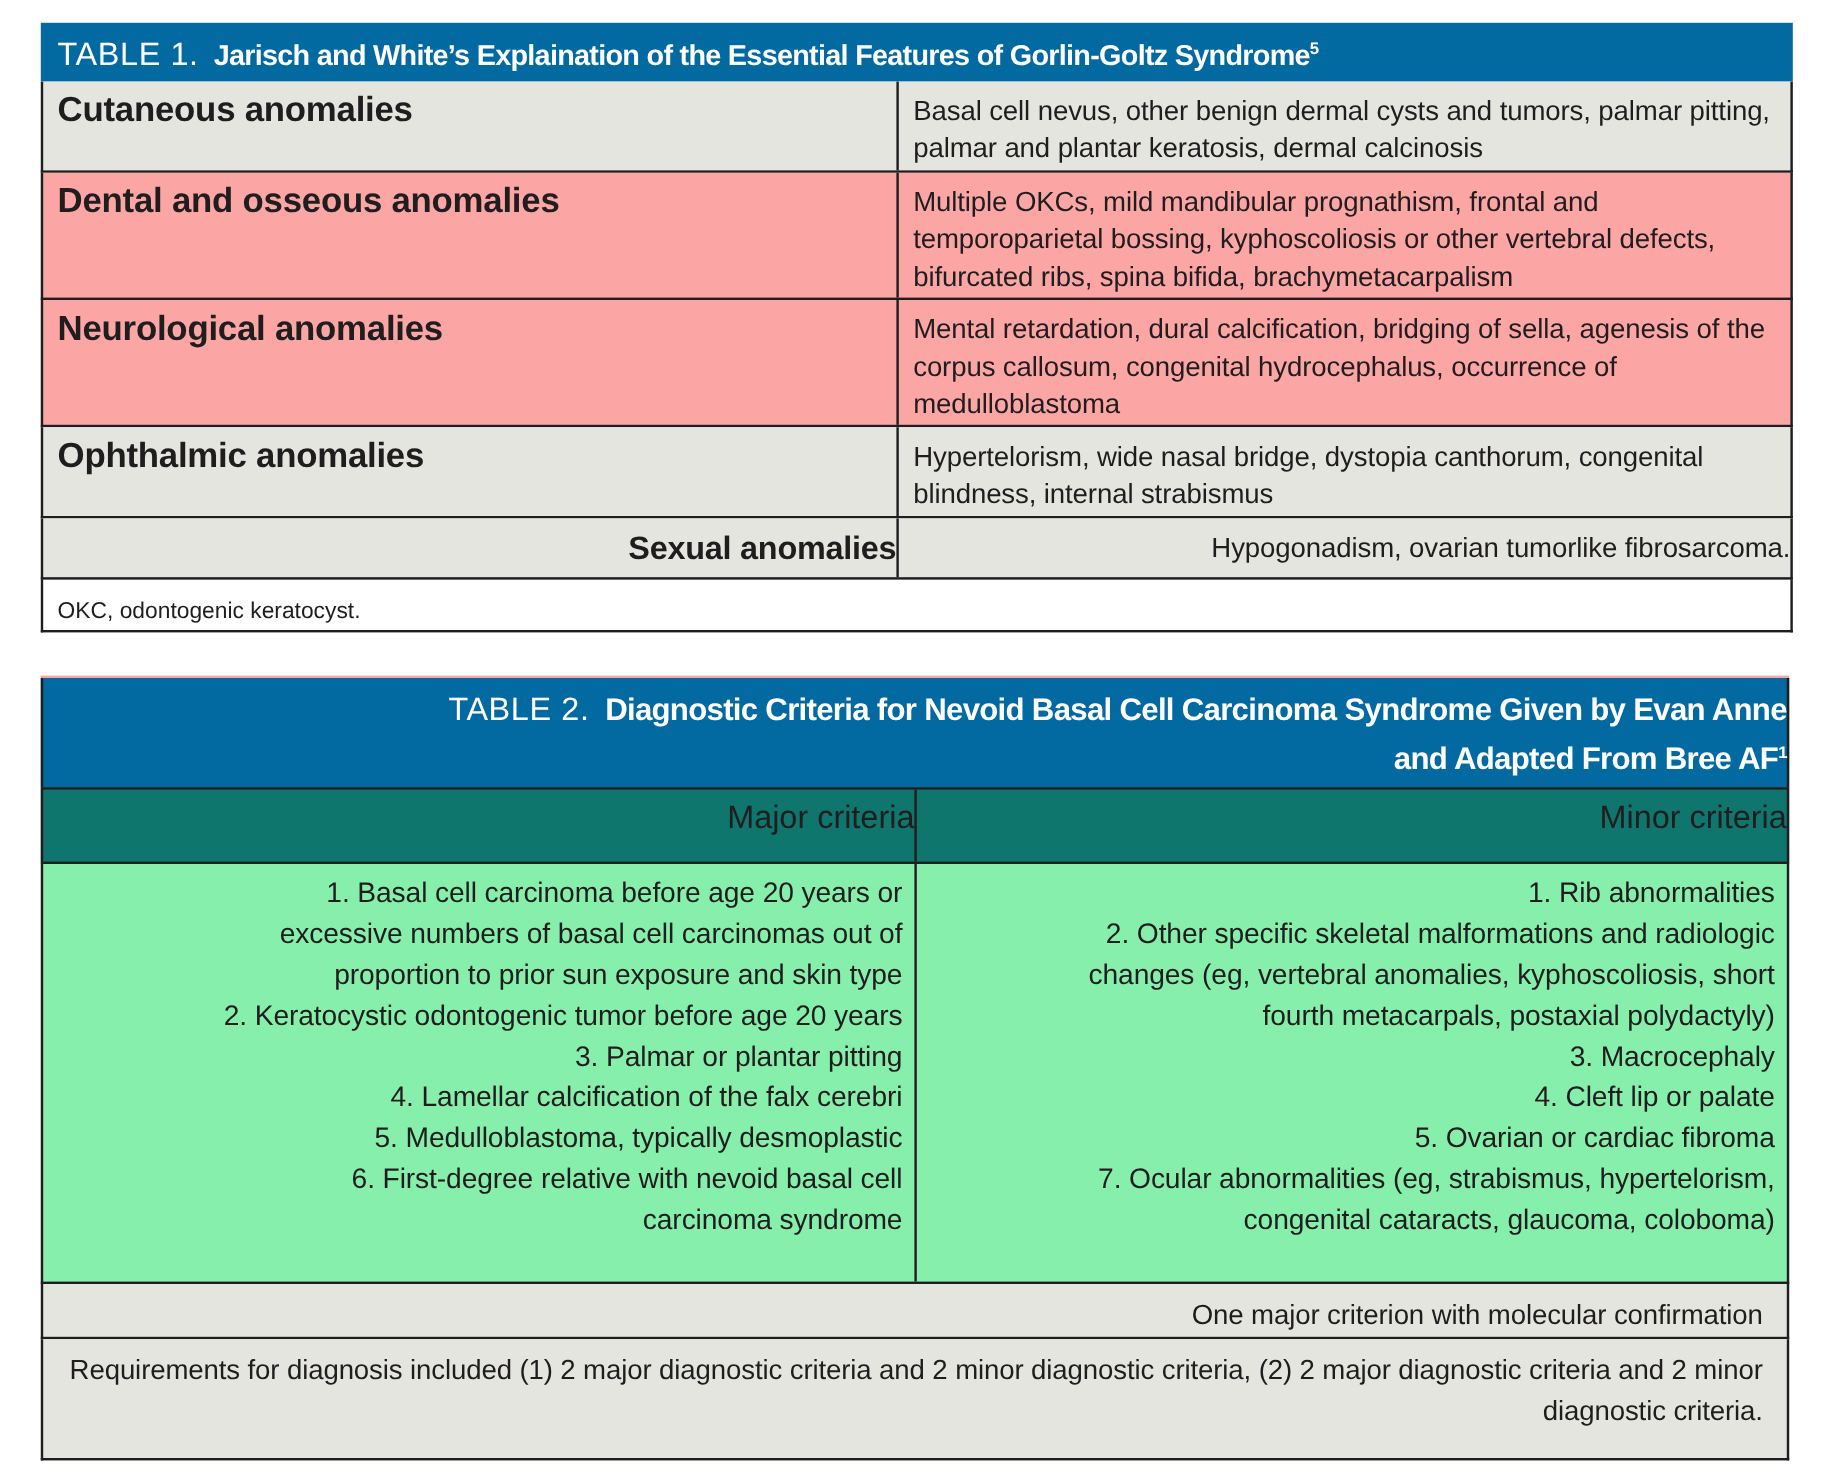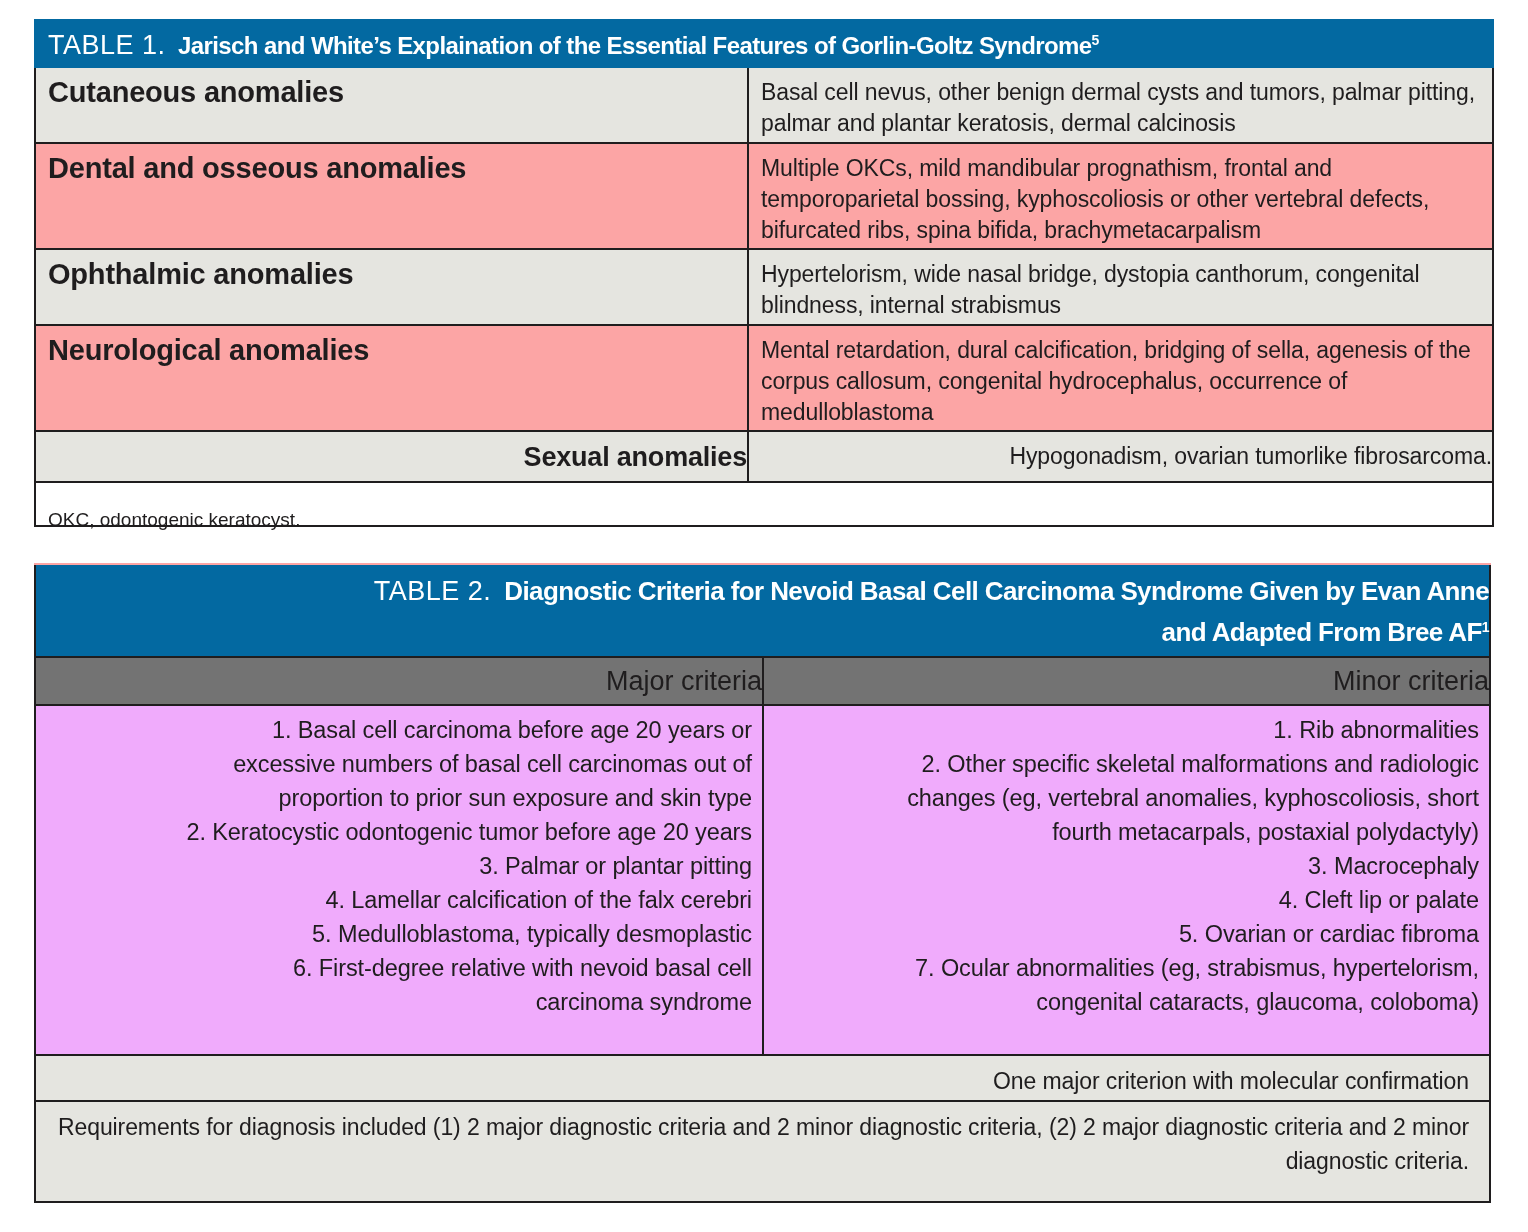--- a/index.html
+++ b/index.html
@@ -92,51 +92,51 @@
   #t1-r2 { height: 76px; }
   #t1-r3 { height: 106px; }
   #t1-r4 { height: 51px; text-align: right; }
   #t1-r4 .t1-left { padding-top: 10px; font-size: 27px; }
   .t1-footnote {
     border-left: 2px solid #1f1d1e;
     border-right: 2px solid #1f1d1e;
     border-bottom: 2px solid #1f1d1e;
     height: 44px;
     box-sizing: border-box;
-    padding: 26px 0 0 12px;
+    padding: 16px 0 0 12px;
     font-size: 19px;
   }
 
   
   .t2-headrow {
     display: flex;
-    background: #737373;
+    background: #0f766e;
     border-left: 2px solid #1f1d1e;
     border-right: 2px solid #1f1d1e;
     border-bottom: 2px solid #1f1d1e;
     border-top: 2px solid #1f1d1e;
-    height: 50px;
+    height: 64px;
     box-sizing: border-box;
   }
   .t2-col-left {
     width: 728px;
     border-right: 2px solid #1f1d1e;
     box-sizing: border-box;
   }
   .t2-col-right {
     flex: 1;
     box-sizing: border-box;
   }
   .t2-head-cell {
     padding: 8px 0 0 12px;
     font-size: 27px;
   }
   .t2-body {
     display: flex;
-    background: #f0abfc;
+    background: #86efac;
     border-left: 2px solid #1f1d1e;
     border-right: 2px solid #1f1d1e;
     border-bottom: 2px solid #1f1d1e;
     height: 350px;
     box-sizing: border-box;
   }
   .t2-list {
     list-style: none;
     margin: 0;
     padding: 7px 10px 0 12px;
@@ -169,27 +169,27 @@
   </div>
 
   <div class="t1-row shade" id="t1-r0">
     <div class="t1-left">Cutaneous anomalies</div>
     <div class="t1-right">Basal cell nevus, other benign dermal cysts and tumors, palmar pitting, palmar and plantar keratosis, dermal calcinosis</div>
   </div>
   <div class="t1-row plain" id="t1-r1">
     <div class="t1-left">Dental and osseous anomalies</div>
     <div class="t1-right">Multiple OKCs, mild mandibular prognathism, frontal and temporoparietal bossing, kyphoscoliosis or other vertebral defects, bifurcated ribs, spina bifida, brachymetacarpalism</div>
   </div>
+  <div class="t1-row plain" id="t1-r3">
+    <div class="t1-left">Neurological anomalies</div>
+    <div class="t1-right">Mental retardation, dural calcification, bridging of sella, agenesis of the corpus callosum, congenital hydrocephalus, occurrence of medulloblastoma</div>
+  </div>
   <div class="t1-row shade" id="t1-r2">
     <div class="t1-left">Ophthalmic anomalies</div>
     <div class="t1-right">Hypertelorism, wide nasal bridge, dystopia canthorum, congenital blindness, internal strabismus</div>
-  </div>
-  <div class="t1-row plain" id="t1-r3">
-    <div class="t1-left">Neurological anomalies</div>
-    <div class="t1-right">Mental retardation, dural calcification, bridging of sella, agenesis of the corpus callosum, congenital hydrocephalus, occurrence of medulloblastoma</div>
   </div>
   <div class="t1-row shade" id="t1-r4">
     <div class="t1-left">Sexual anomalies</div>
     <div class="t1-right">Hypogonadism, ovarian tumorlike fibrosarcoma.</div>
   </div>
   <div class="t1-footnote">OKC, odontogenic keratocyst.</div>
 </div>
 
 <div class="tbl" id="table2">
   <div class="caption">

